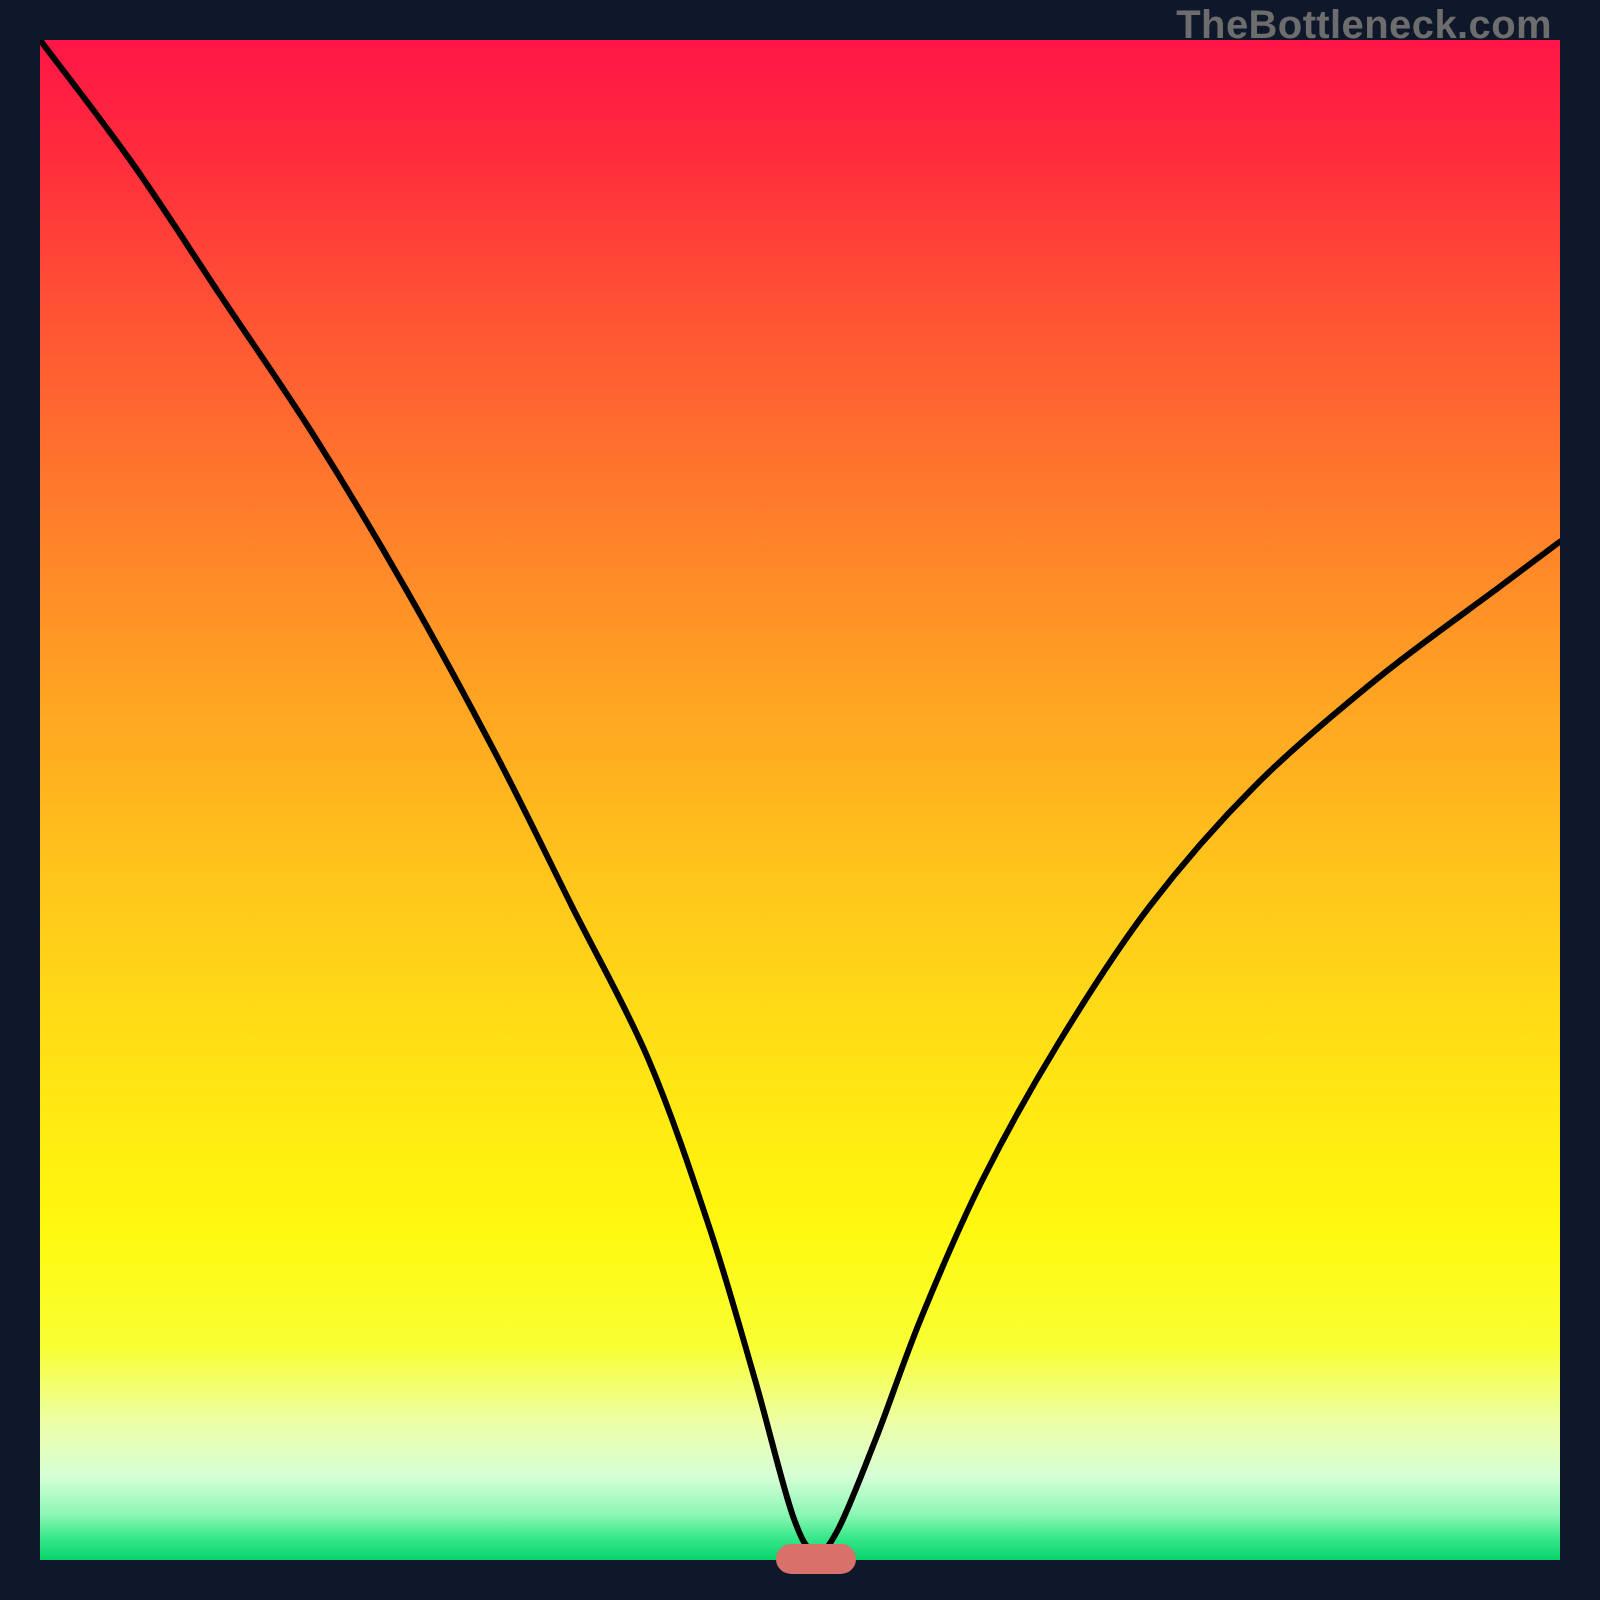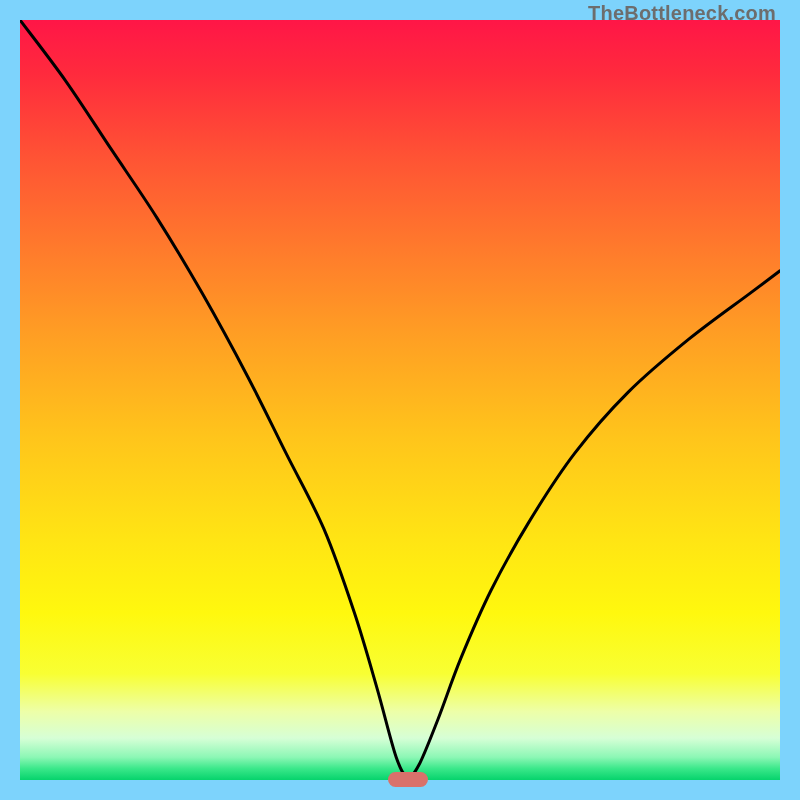--- a/index.html
+++ b/index.html
@@ -8,21 +8,21 @@
     width: 800px;
     height: 800px;
     background: #000;
     overflow: hidden;
     font-family: Arial, Helvetica, sans-serif;
   }
   .frame {
     position: relative;
     width: 800px;
     height: 800px;
-    background: #7dd3fc;
+    background: #0f172a;
   }
   .plot-area {
     position: absolute;
     left: 20px;
     top: 20px;
     width: 760px;
     height: 760px;
   }
   .gradient-bg {
     position: absolute;

